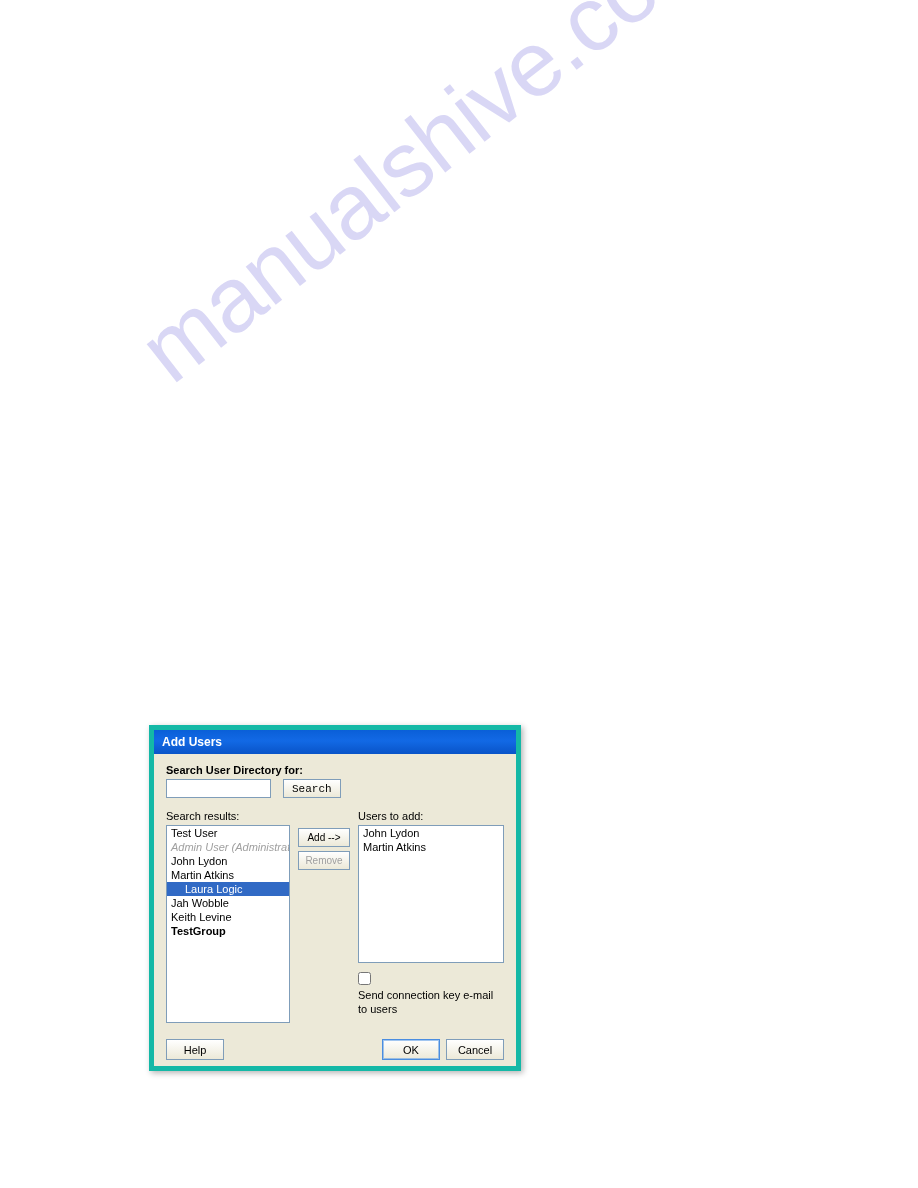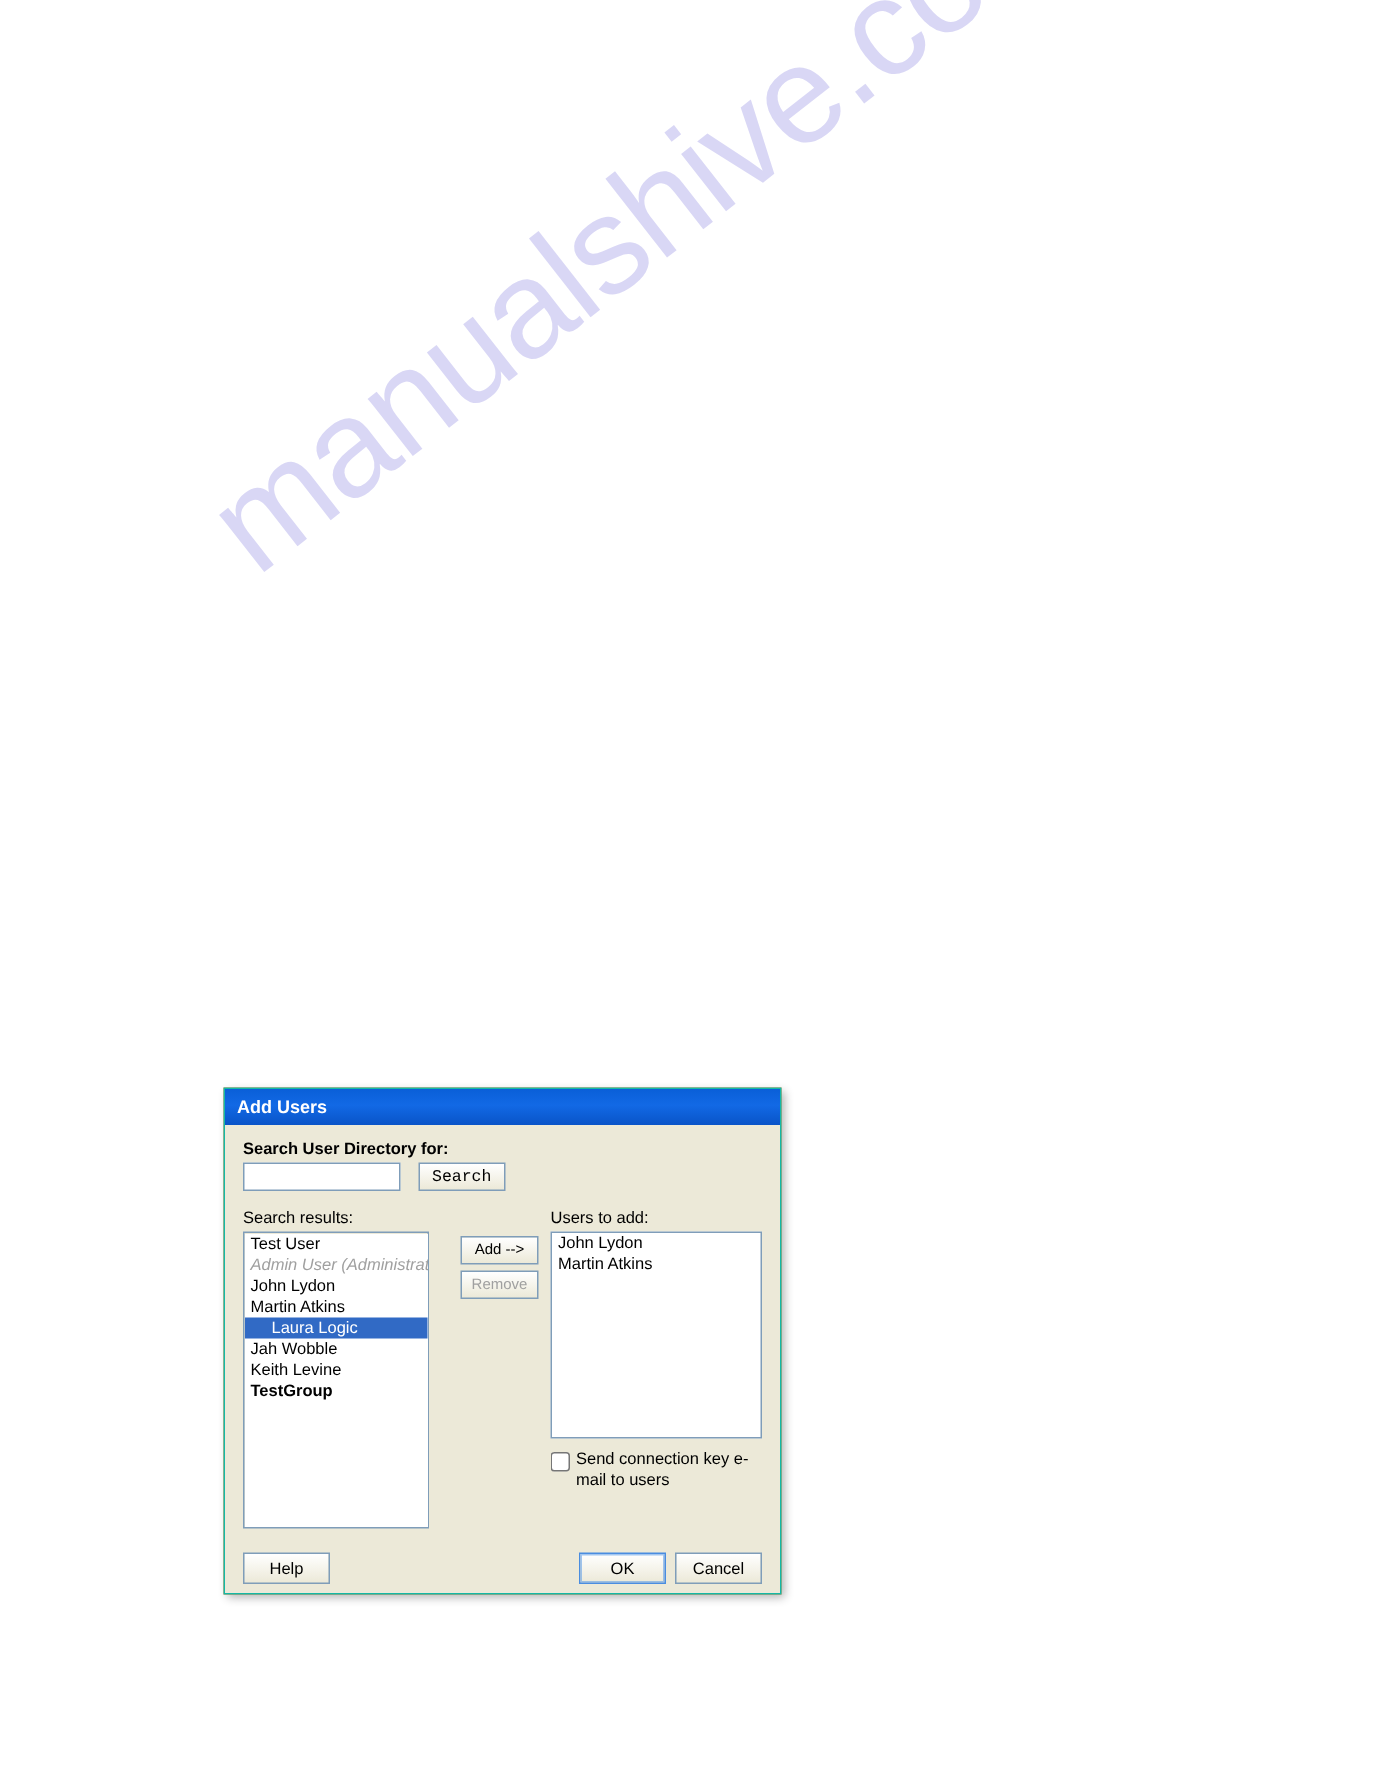--- a/index.html
+++ b/index.html
@@ -13,22 +13,22 @@
       background: #fff;
       width: 918px;
       height: 1188px;
       position: relative;
     }
     .dialog {
       position: absolute;
       left: 149px;
       top: 725px;
       width: 372px;
-      border: 1px solid #14b8a6;
-      background: #f97316;
+      border: 5px solid #14b8a6;
+      background: #4c1d95;
       box-shadow: 2px 2px 6px rgba(0,0,0,0.3);
     }
     .titlebar {
       background: linear-gradient(to bottom, #0a5fd8 0%, #1269e5 45%, #0954c8 100%);
       color: #fff;
       padding: 5px 8px;
       font-weight: bold;
       font-size: 12px;
       height: 24px;
       display: flex;
@@ -78,21 +78,20 @@
       gap: 8px;
     }
     .col-left {
       width: 124px;
       flex-shrink: 0;
     }
     .col-mid {
       width: 52px;
       flex-shrink: 0;
       padding-top: 18px;
-      margin-left: 13px;
     }
     .col-right {
       flex: 1;
     }
     .col-label {
       font-size: 11px;
       margin-bottom: 3px;
       display: block;
     }
     .listbox {
@@ -144,20 +143,21 @@
       font-family: inherit;
       height: 19px;
       background: #fff;
     }
     .checkbox-row {
       margin-top: 8px;
       display: flex;
       align-items: flex-start;
       gap: 4px;
       font-size: 11px;
+      flex-direction: column;
     }
     .checkbox-row input {
       margin-top: 1px;
     }
     .checkbox-row label {
       line-height: 1.25;
     }
     .button-row {
       margin-top: 16px;
       display: flex;

